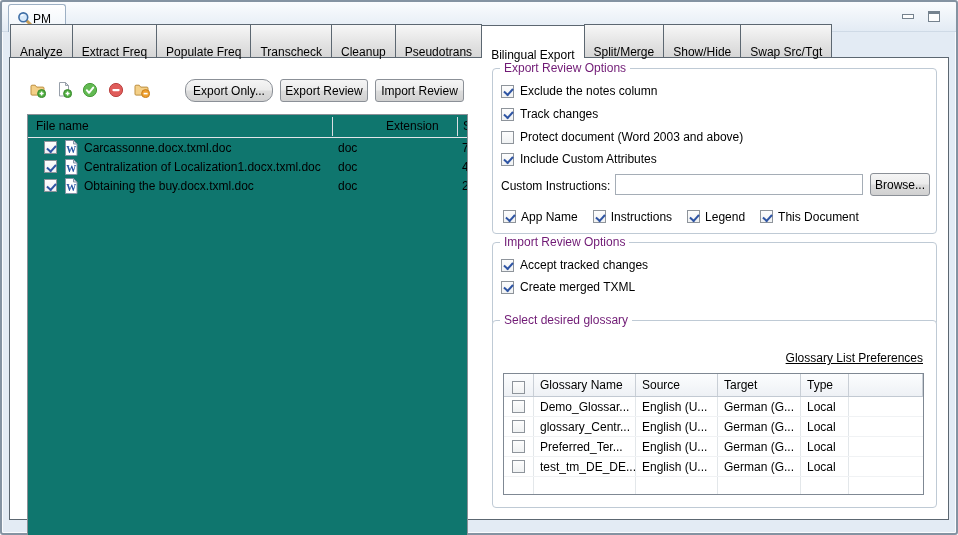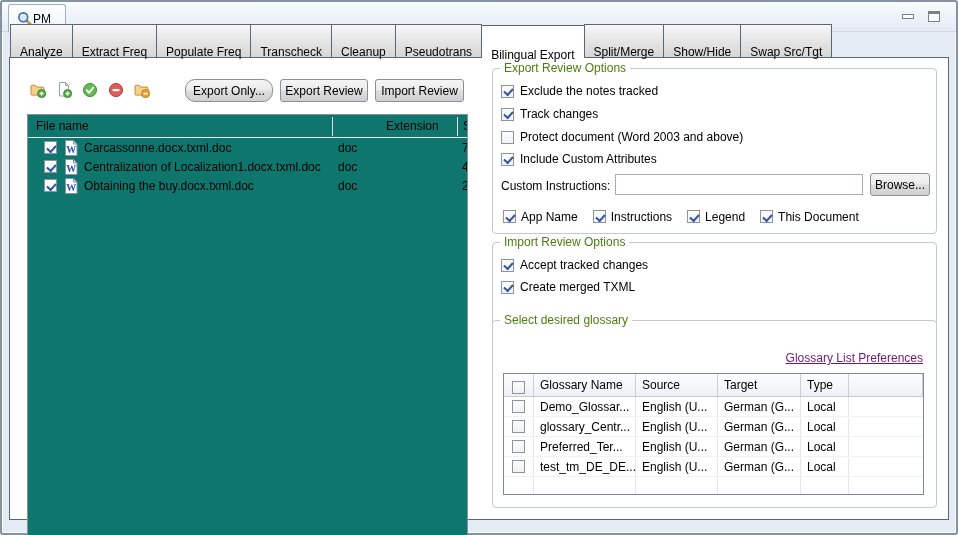--- a/index.html
+++ b/index.html
@@ -66,42 +66,42 @@
   .sb-left  { left:5px;  border-top:4px solid transparent; border-bottom:4px solid transparent; border-right:5px solid #4a4e53; }
   .sb-right { right:5px; border-top:4px solid transparent; border-bottom:4px solid transparent; border-left:5px solid #4a4e53; }
   .sb-thumb { position:absolute; left:20px; top:1px; width:320px; height:12px;
     background:linear-gradient(#fefefe,#dcdee0); border:1px solid #9ba1a7; border-radius:2px; }
   .sb-grip { position:absolute; left:50%; top:3px; width:9px; height:6px; margin-left:-4px;
     background:repeating-linear-gradient(90deg,#a7acb1 0 1px,transparent 1px 3px); }
 
   
   .fieldset { position:absolute; left:482px; width:445px; border:1px solid #bfcad5;
     border-radius:4px; background:#fff; }
-  .legend { position:absolute; top:-8px; left:7px; background:#fff; padding:0 4px; color:#4d7c0f; }
+  .legend { position:absolute; top:-8px; left:7px; background:#fff; padding:0 4px; color:#701a75; }
   .f-export  { top:10px; height:166px; }
   .f-import  { top:184px; height:86px; }
   .f-glossary{ top:262px; height:188px; }
 
   .opt-row { position:absolute; left:8px; display:flex; align-items:center; gap:6px; white-space:nowrap; }
 
   
   .cb { display:inline-block; width:13px; height:13px; border:1px solid #8e949b;
     background:linear-gradient(#fdfdfd,#f0f2f3); position:relative; flex:none; }
   .cb.checked::after { content:""; position:absolute; left:2px; top:2.5px; width:7px; height:4px;
     border-left:2px solid #2f55a4; border-bottom:2px solid #2f55a4; transform:rotate(-48deg); }
 
   .ci-label { position:absolute; left:8px; top:110px; }
   .ci-input { position:absolute; left:122px; top:105px; width:248px; height:21px;
     border:1px solid #a5adb6; background:#fff; padding:0 4px;
     font-family:"Liberation Sans", sans-serif; font-size:12px; }
   .ci-browse { left:377px; top:104px; width:60px; }
   .flags-row { position:absolute; left:10px; top:141px; display:flex; gap:15px; }
   .flag { display:flex; gap:5px; white-space:nowrap; }
 
-  .gloss-link { position:absolute; right:13px; top:30px; color:#701a75;
+  .gloss-link { position:absolute; right:13px; top:30px; color:#000000;
     text-decoration:underline; cursor:pointer; }
 
   
   .gtable { position:absolute; left:10px; top:52px; width:421px; height:122px;
     border:1px solid #7f8893; background:#fff; display:flex; flex-direction:column; }
   .g-row { display:flex; height:20px; flex:none; border-bottom:1px solid #f0f2f4; }
   .g-head { height:23px; background:linear-gradient(#fcfdfe,#eef1f5); border-bottom:1px solid #c2c9d2; }
   .g-fill { flex:1; border-bottom:none; }
   .g-cell { padding:3px 9px 0 6px; border-right:1px solid #e3e7ea; overflow:hidden; white-space:nowrap; }
   .g-head .g-cell { border-right:1px solid #c9cfd6; padding-top:4px; }
@@ -233,21 +233,21 @@
             <span class="sb-grip"></span>
           </span>
         <span class="sb-arrow sb-right"></span>
       </div>
     </div>
 
     <div class="fieldset f-export">
       <span class="legend">Export Review Options</span>
       <div class="opt-row" style="top:15px">
         <span class="cb checked"></span>
-        <span>Exclude the notes tracked</span>
+        <span>Exclude the notes column</span>
       </div>
       <div class="opt-row" style="top:38px">
         <span class="cb checked"></span>
         <span>Track changes</span>
       </div>
       <div class="opt-row" style="top:61px">
         <span class="cb"></span>
         <span>Protect document (Word 2003 and above)</span>
       </div>
       <div class="opt-row" style="top:83px">

